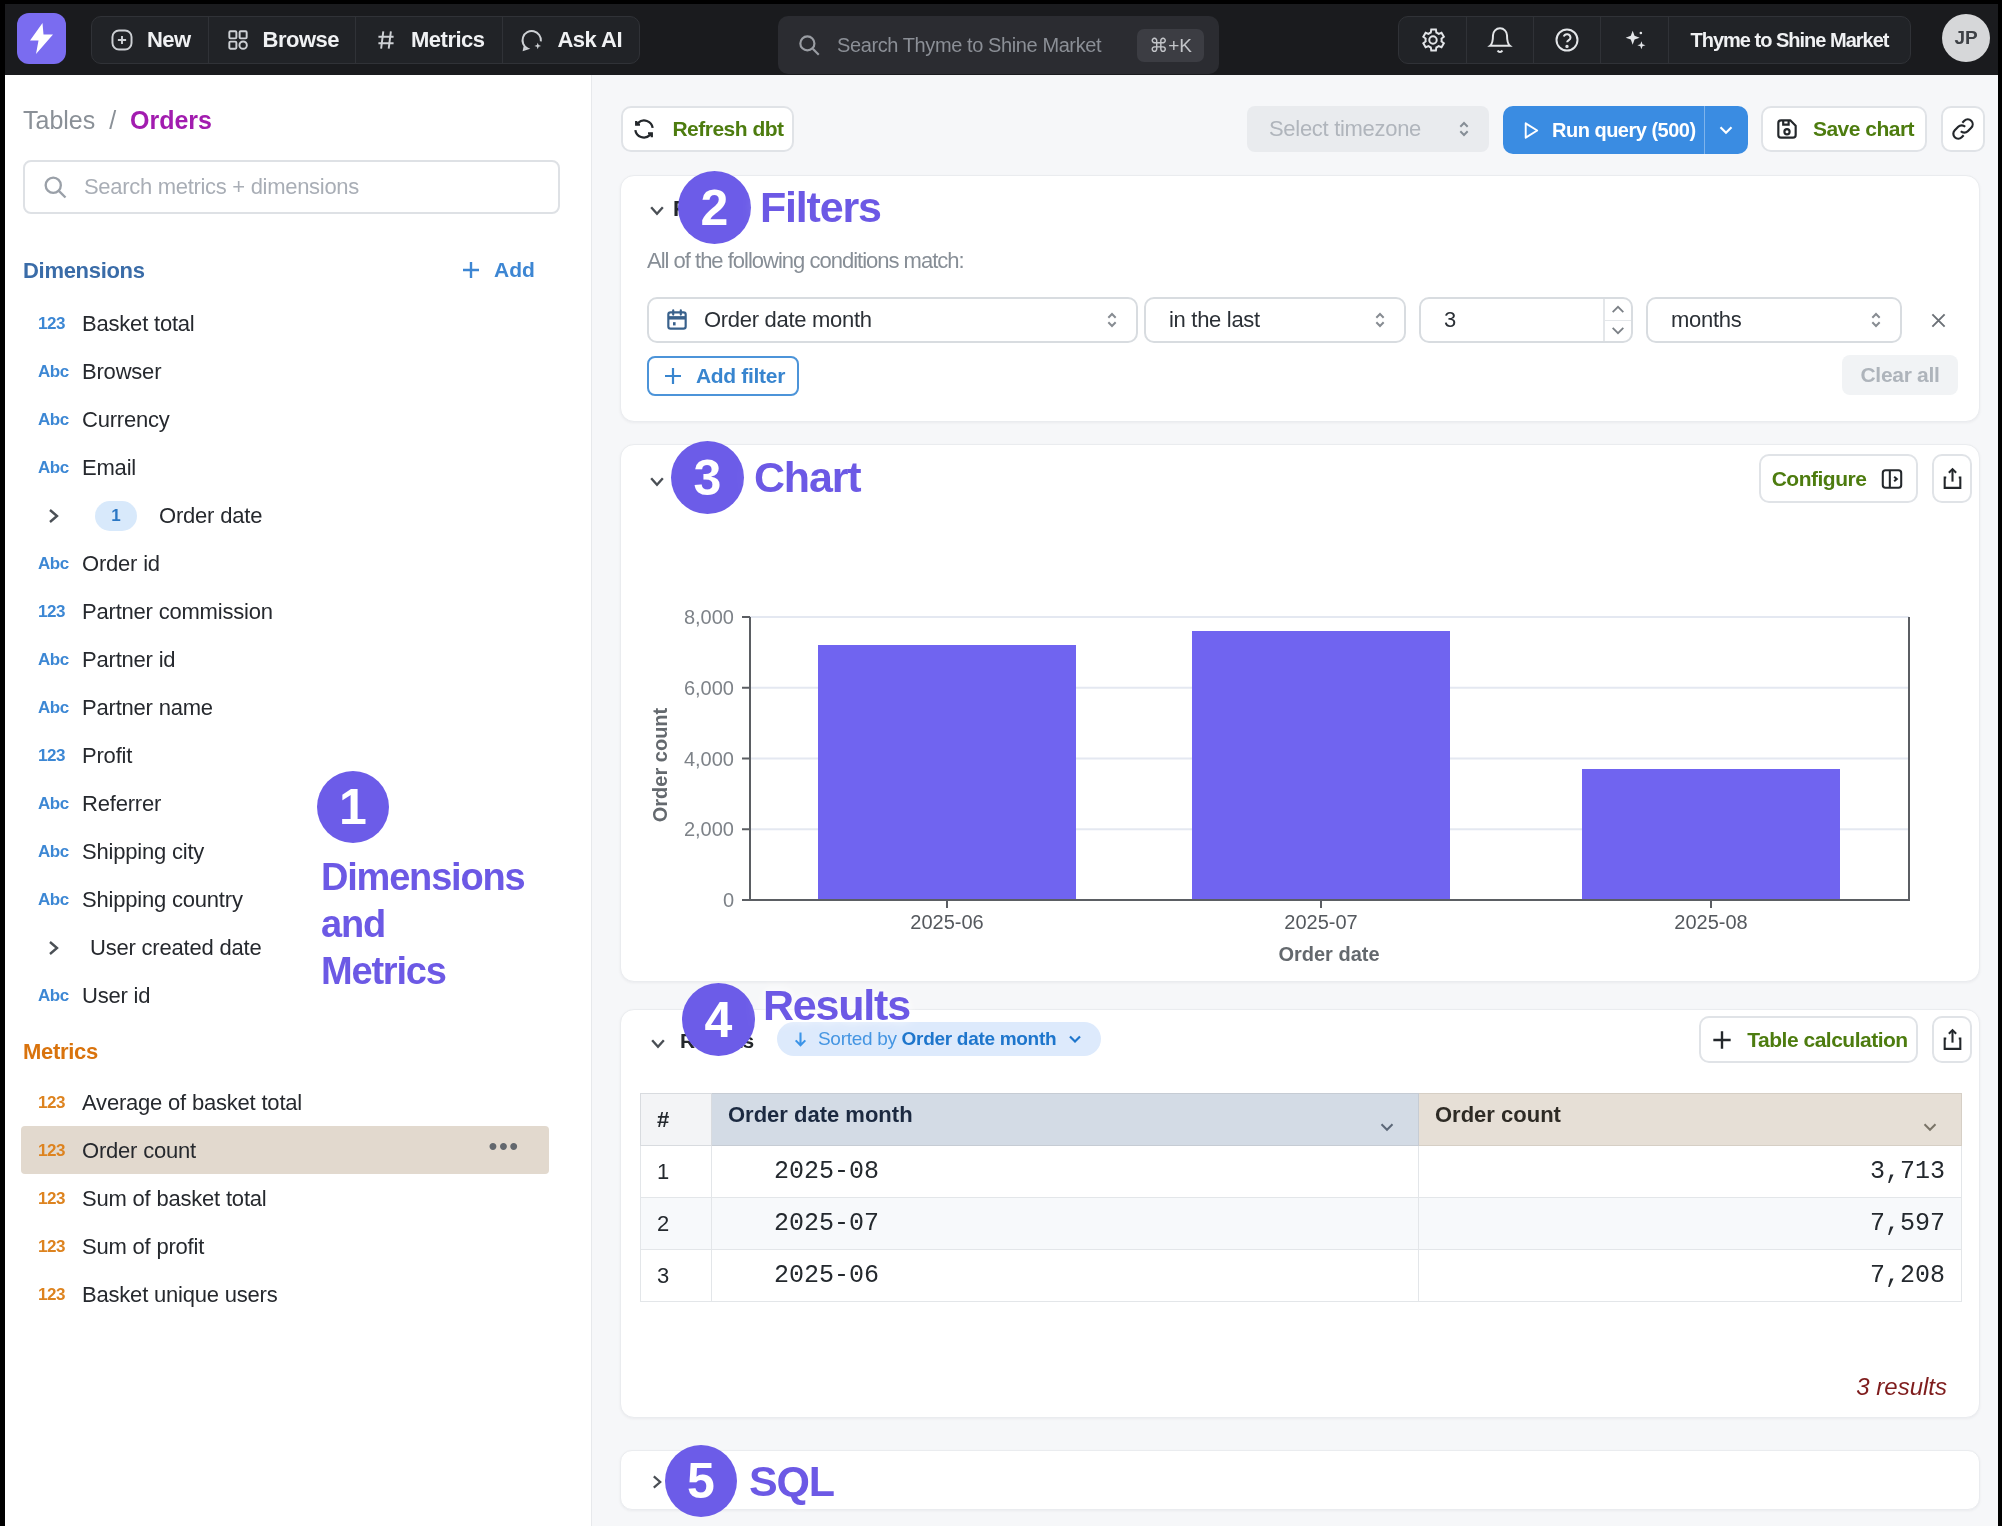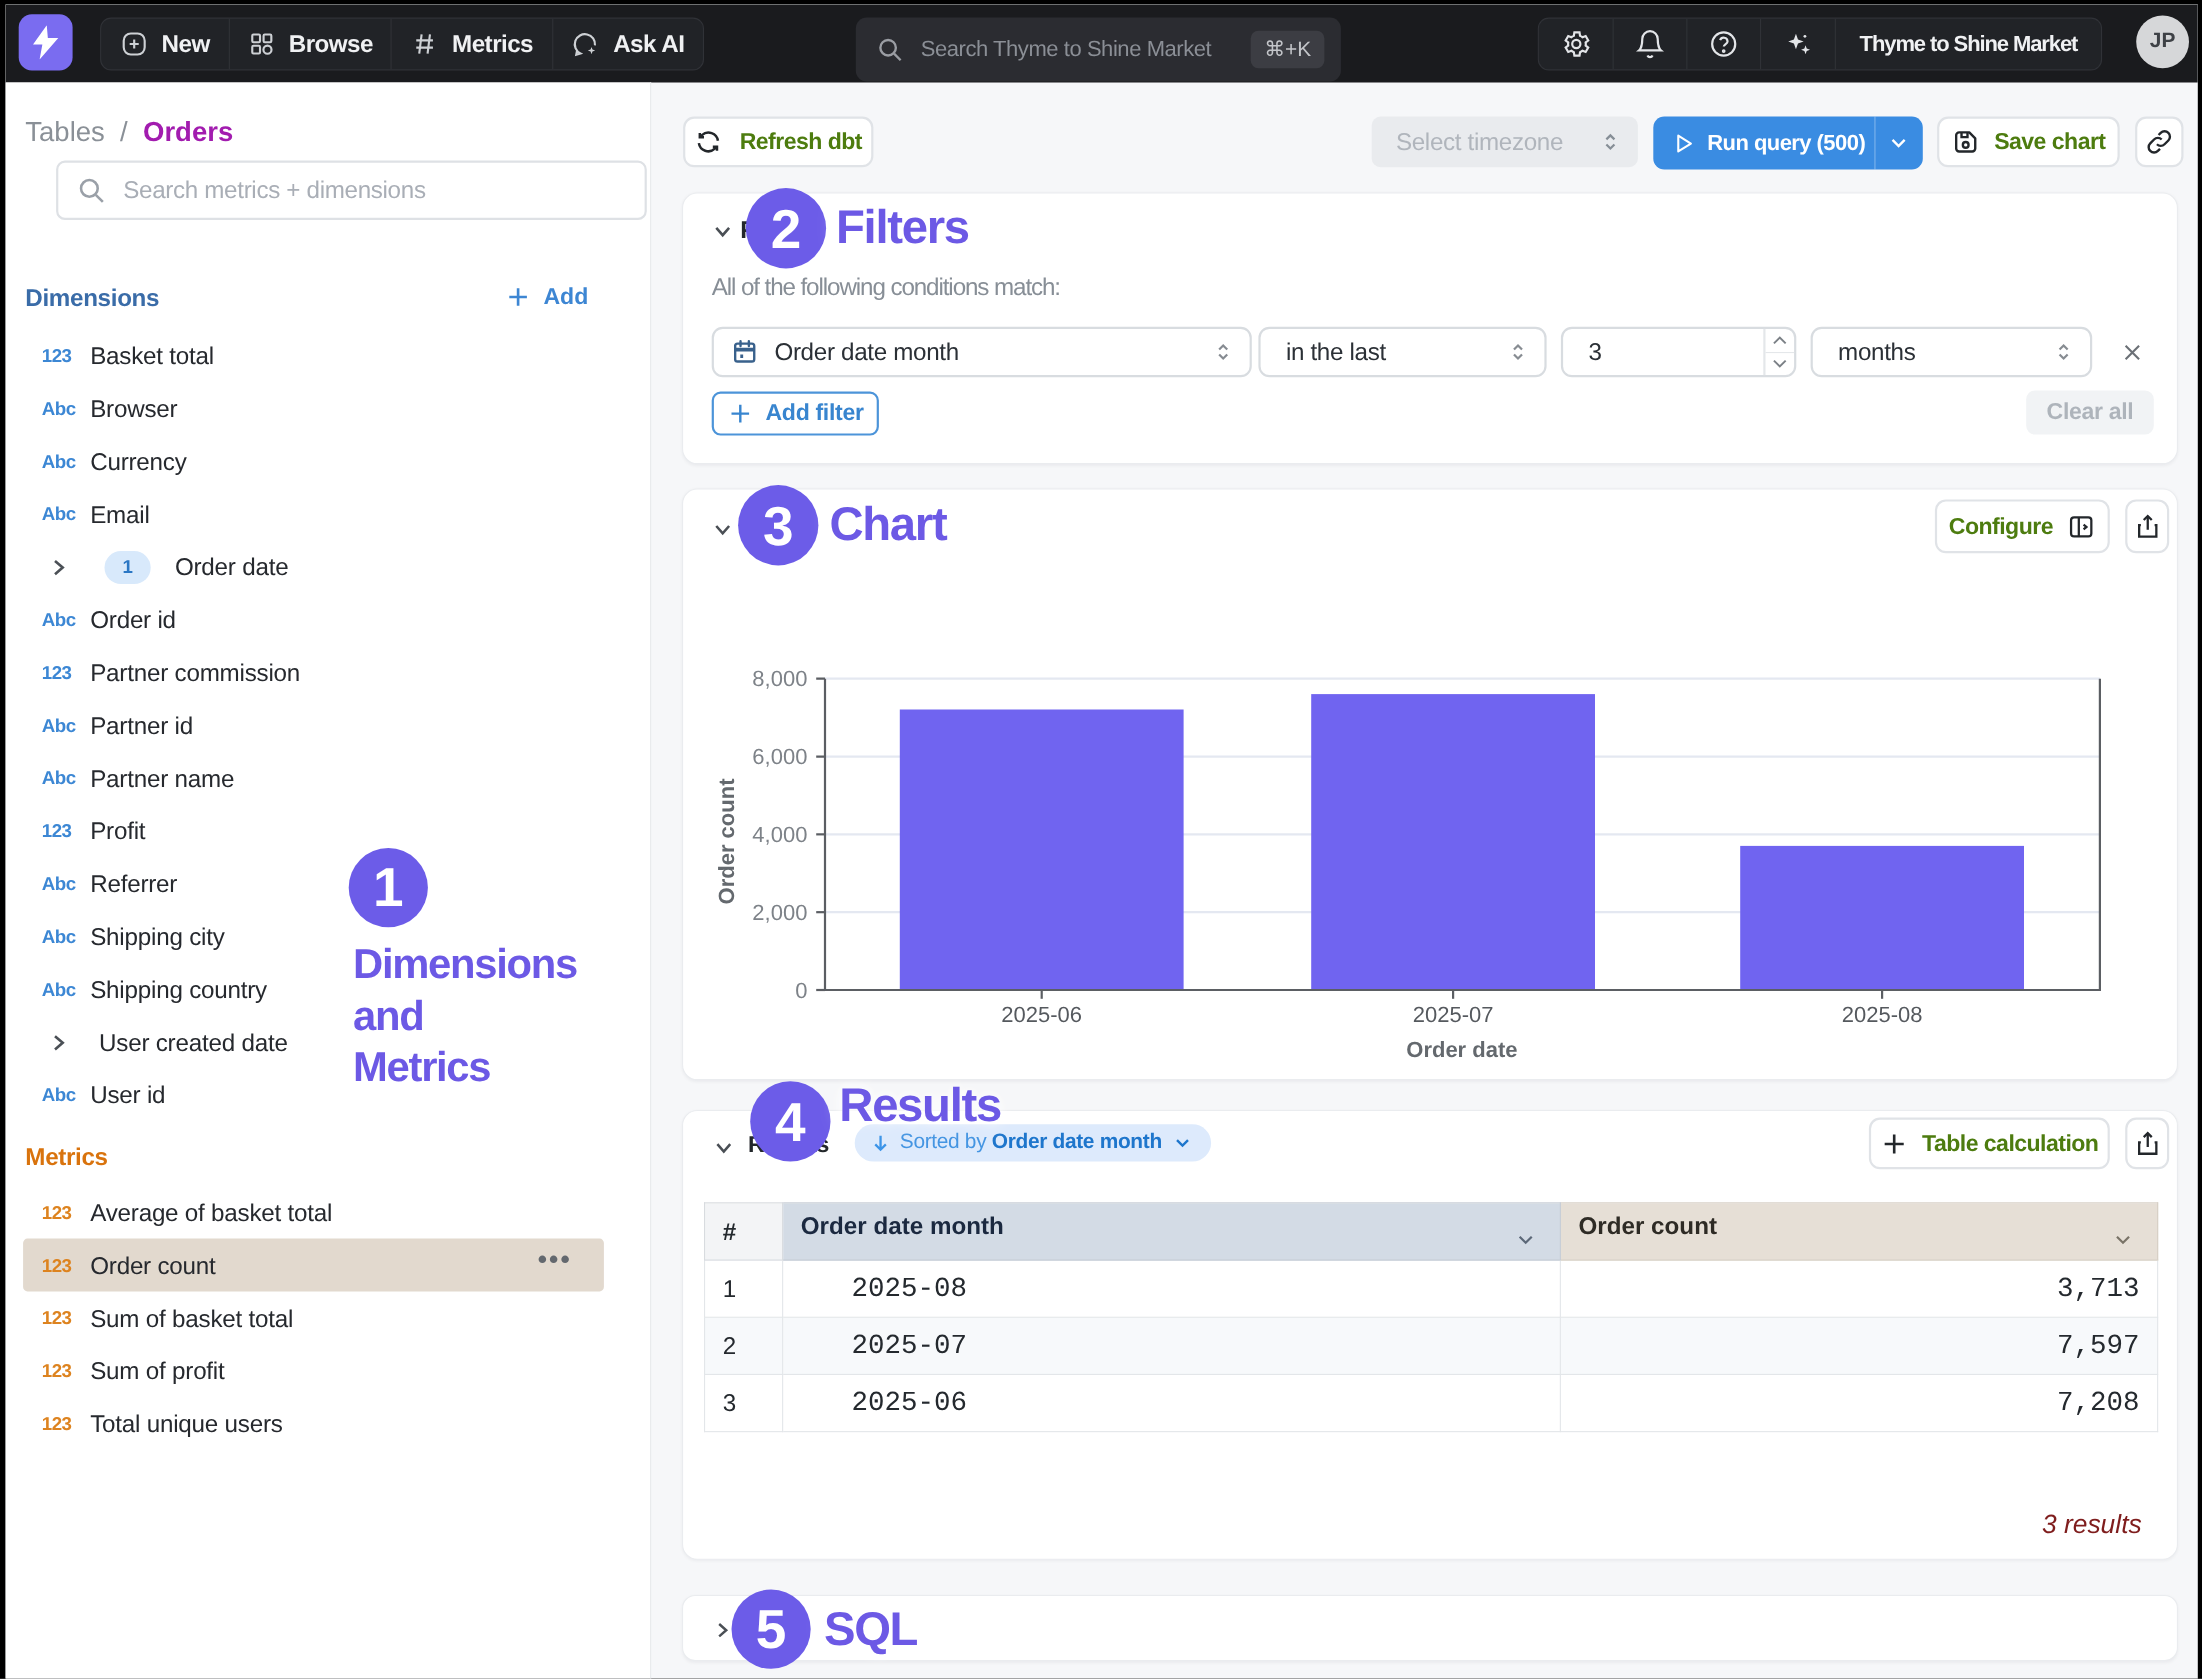--- a/index.html
+++ b/index.html
@@ -15,21 +15,21 @@
 .navbtn { display:flex; align-items:center; justify-content:center; gap:12px; color:#f0f1f3; font-size:22px; font-weight:700; letter-spacing:-0.5px; border-right:1px solid #303237; white-space:nowrap; }
 .navbtn:last-child { border-right:none; }
 .navsearch { position:absolute; left:773px; top:12px; width:441px; height:58px; background:#2b2c31; border-radius:10px; display:flex; align-items:center; }
 .navsearch .ph { color:#8b8f96; font-size:20px; letter-spacing:-0.4px; margin-left:15px; flex:1; white-space:nowrap; }
 .kbd { background:#3c3d43; color:#c3c5c9; border-radius:7px; font-size:19px; padding:5px 12px; margin-right:15px; white-space:nowrap; }
 .avatar { position:absolute; left:1937px; top:10px; width:48px; height:48px; border-radius:50%; background:#d6d7d9; color:#3e4146; font-weight:700; font-size:19px; display:flex; align-items:center; justify-content:center; }
 
 .sidebar { position:absolute; left:0; top:71px; width:587px; height:1451px; background:#fff; border-right:1px solid #e7e9ec; }
 .crumb { position:absolute; left:18px; top:31px; font-size:25px; color:#8a9097; white-space:nowrap; }
 .crumb b { color:#a21caf; font-weight:700; }
-.sbsearch { position:absolute; left:18px; top:71px; width:537px; height:54px; border:2px solid #dee1e5; border-radius:8px; display:flex; align-items:center;margin-left:28px; }
+.sbsearch { position:absolute; left:18px; top:85px; width:537px; height:54px; border:2px solid #dee1e5; border-radius:8px; display:flex; align-items:center; }
 .sbsearch .ph { color:#a9aeb6; font-size:22px; letter-spacing:-0.3px; margin-left:15px; white-space:nowrap; }
 .dimhead { position:absolute; left:18px; top:183px; font-size:22px; font-weight:700; letter-spacing:-0.3px; color:#3a6ca8; }
 .addlink { position:absolute; left:454px; top:183px; font-size:21px; font-weight:700; color:#3d86d3; display:flex; gap:11px; align-items:center; }
 .row { position:absolute; left:0; width:587px; height:48px; display:flex; align-items:center; font-size:22px; letter-spacing:-0.2px; color:#26292e; white-space:nowrap; }
 .ricon { width:40px; margin-left:33px; margin-right:4px; font-weight:700; font-size:17px; letter-spacing:-0.5px; }
 .ricon.blue { color:#3c87d4; }
 .ricon.orange { color:#dd831f; }
 .rchev { margin-left:40px; margin-right:8px; display:flex; align-items:center; }
 .badge1 { margin-left:24px; width:42px; height:30px; background:#d8e9fb; border-radius:15px; color:#2b77c4; font-size:17px; font-weight:700; display:flex; align-items:center; justify-content:center; }
 .methead { position:absolute; left:18px; top:964px; font-size:22px; font-weight:700; letter-spacing:-0.3px; color:#d9730d; }
@@ -225,21 +225,21 @@
       <div class="row" style="top:1100px;">
           <span class="ricon orange">123</span>
           <span>Sum of basket total</span>
         </div>
       <div class="row" style="top:1148px;">
           <span class="ricon orange">123</span>
           <span>Sum of profit</span>
         </div>
       <div class="row" style="top:1196px;">
           <span class="ricon orange">123</span>
-          <span>Total unique users</span>
+          <span>Basket unique users</span>
         </div>
     </div>
   </div>
 
   <div class="btn" style="position:absolute; left:616px; top:102px; width:173px; height:46px; gap:15px;">
     <svg width="26" height="26" viewBox="0 0 24 24" fill="none" stroke="#23272b" stroke-width="2.1">
         <path d="M20 11A8 8 0 0 0 6.6 6.3L4.8 8"></path>
         <path d="M4.8 4.5V8h3.5"></path>
         <path d="M4 13a8 8 0 0 0 13.4 4.7l1.8-1.7"></path>
         <path d="M19.2 19.5V16h-3.5"></path>

